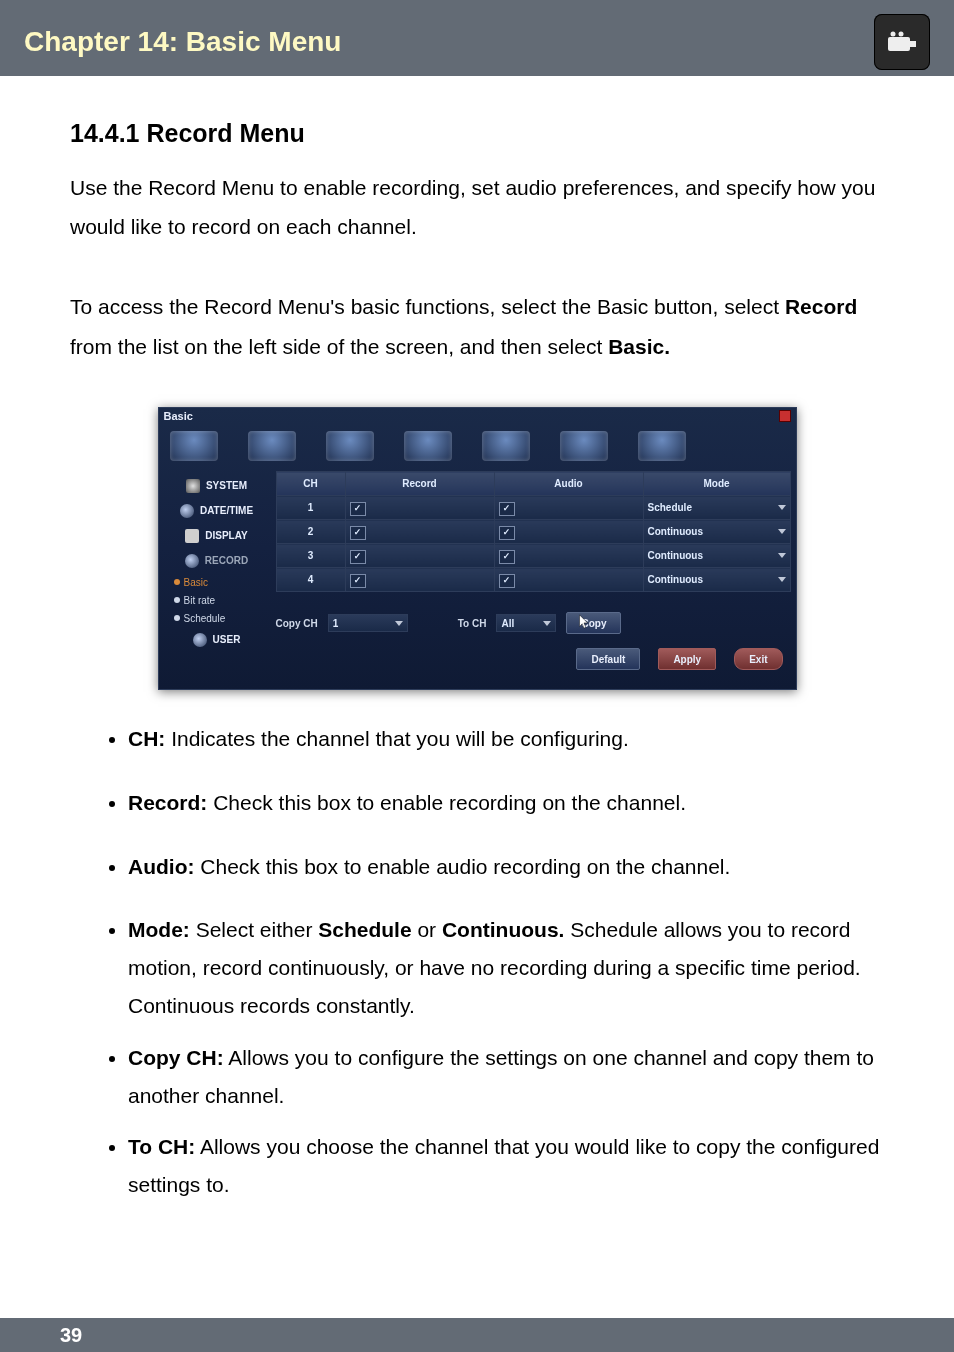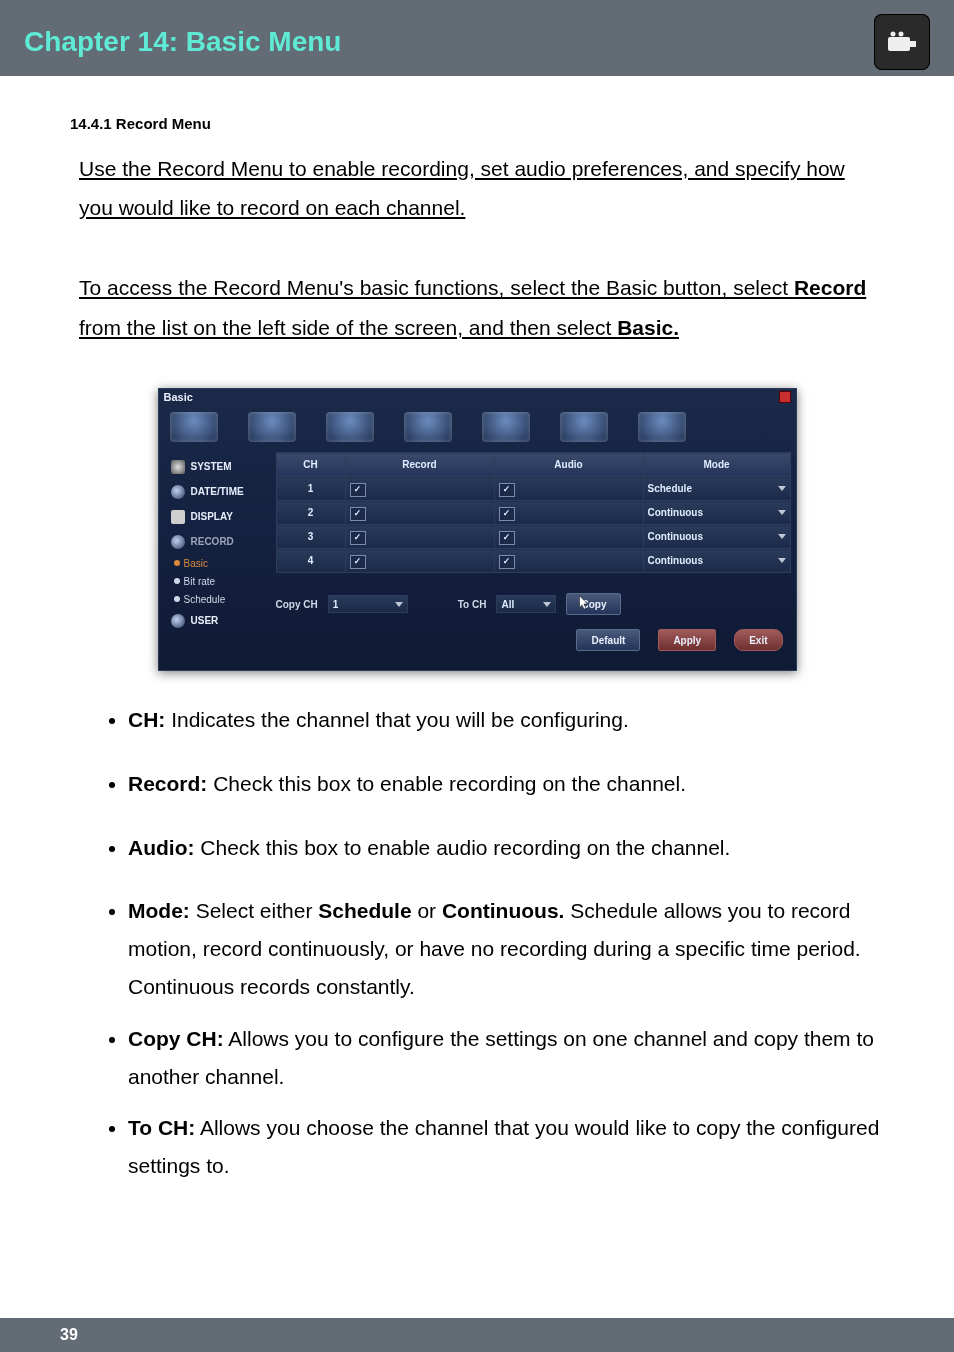--- a/index.html
+++ b/index.html
@@ -12,21 +12,21 @@
   }
   .page {
     width: 954px;
     min-height: 1352px;
     position: relative;
     padding-bottom: 40px;
     box-sizing: border-box;
   }
   .header {
     background: #636b75;
-    color: #5eead4;
+    color: #fef9c3;
     padding: 26px 21px 18px 24px;
     position: relative;
   }
   .header h1 {
     margin: 0;
     font-size: 28px;
     font-weight: bold;
   }
   .header-icon {
     position: absolute;
@@ -41,26 +41,25 @@
     justify-content: center;
     box-shadow: inset 0 0 0 1px #000;
   }
   .body {
     padding: 24px 70px 0 70px;
     font-size: 21px;
     line-height: 1.9;
   }
   .section-title {
     font-weight: bold;
-    font-size: 15px;
+    font-size: 25px;
     margin: 10px 0 10px 0;
   }
   .para {
-    margin: 0 0 40px 9px;
-    text-decoration: underline;
+    margin: 0 0 40px 0;
   }
   
   .dvr {
     width: 639px;
     margin: 0 auto 30px auto;
     background: linear-gradient(180deg,#1a2a48 0%, #142140 50%, #0f1a34 100%);
     color: #cfd8e8;
     font-family: Arial, sans-serif;
     font-size: 11px;
     box-shadow: 0 0 0 1px #2d3c5a inset, 0 2px 10px rgba(0,0,0,0.5);
@@ -100,24 +99,25 @@
     display: flex;
   }
   .dvr-side {
     width: 118px;
     padding: 2px 0 8px 0;
   }
   .side-item {
     display: flex;
     align-items: center;
     gap: 6px;
-    padding: 3px 13px;
+    padding: 3px 2px;
     font-size: 10px;
     font-weight: bold;
     color: #e8eefc;
+    justify-content: center;
   }
   .side-icon {
     width: 14px;
     height: 14px;
     border-radius: 50%;
     background: radial-gradient(circle at 40% 40%, #c0d0f0, #2a3a5a);
     flex-shrink: 0;
   }
   .side-icon.gear {
     border-radius: 2px;
@@ -261,21 +261,21 @@
   }
   .footer {
     position: absolute;
     bottom: 0;
     left: 0;
     right: 0;
     height: 34px;
     background: #636b75;
     color: #fff;
     font-weight: bold;
-    font-size: 16px;
+    font-size: 20px;
     padding-left: 60px;
     display: flex;
     align-items: center;
   }
   b { font-weight: bold; }
 </style>
 </head>
 <body>
 
 <div class="page">

